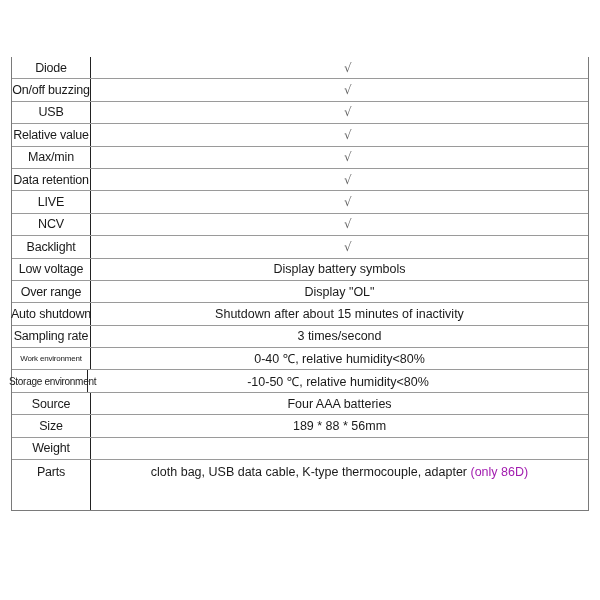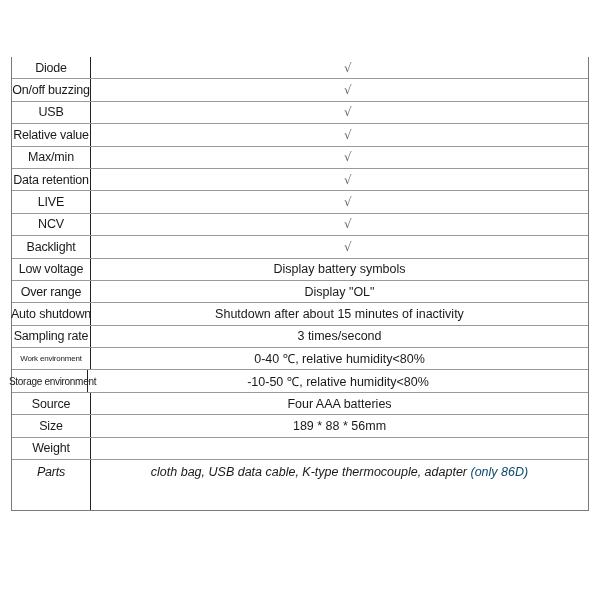--- a/index.html
+++ b/index.html
@@ -26,21 +26,20 @@
       box-sizing: border-box;
     }
     .row {
       display: flex;
       height: 22.4px;
       border-bottom: 1px solid #9a9a9a;
       box-sizing: border-box;
     }
     .row:last-child {
       border-bottom: none;
-      font-style: italic;
     }
     .row.tall {
       height: 50px;
     }
     .label {
       width: 79px;
       flex: 0 0 79px;
       border-right: 1px solid #222;
       box-sizing: border-box;
       font-size: 12.5px;
@@ -82,21 +81,21 @@
       font-size: 12px;
     }
     .row.tall .value {
       flex-direction: column;
       line-height: 23px;
       padding-top: 1px;
       align-items: center;
       justify-content: flex-start;
     }
     .highlight {
-      color: #0c4a6e;
+      color: #a21caf;
     }
   </style>
 </head>
 <body>
 
 <div class="spec-table">
   <div class="row">
     <div class="label">Diode</div>
     <div class="value check">√</div>
   </div>

